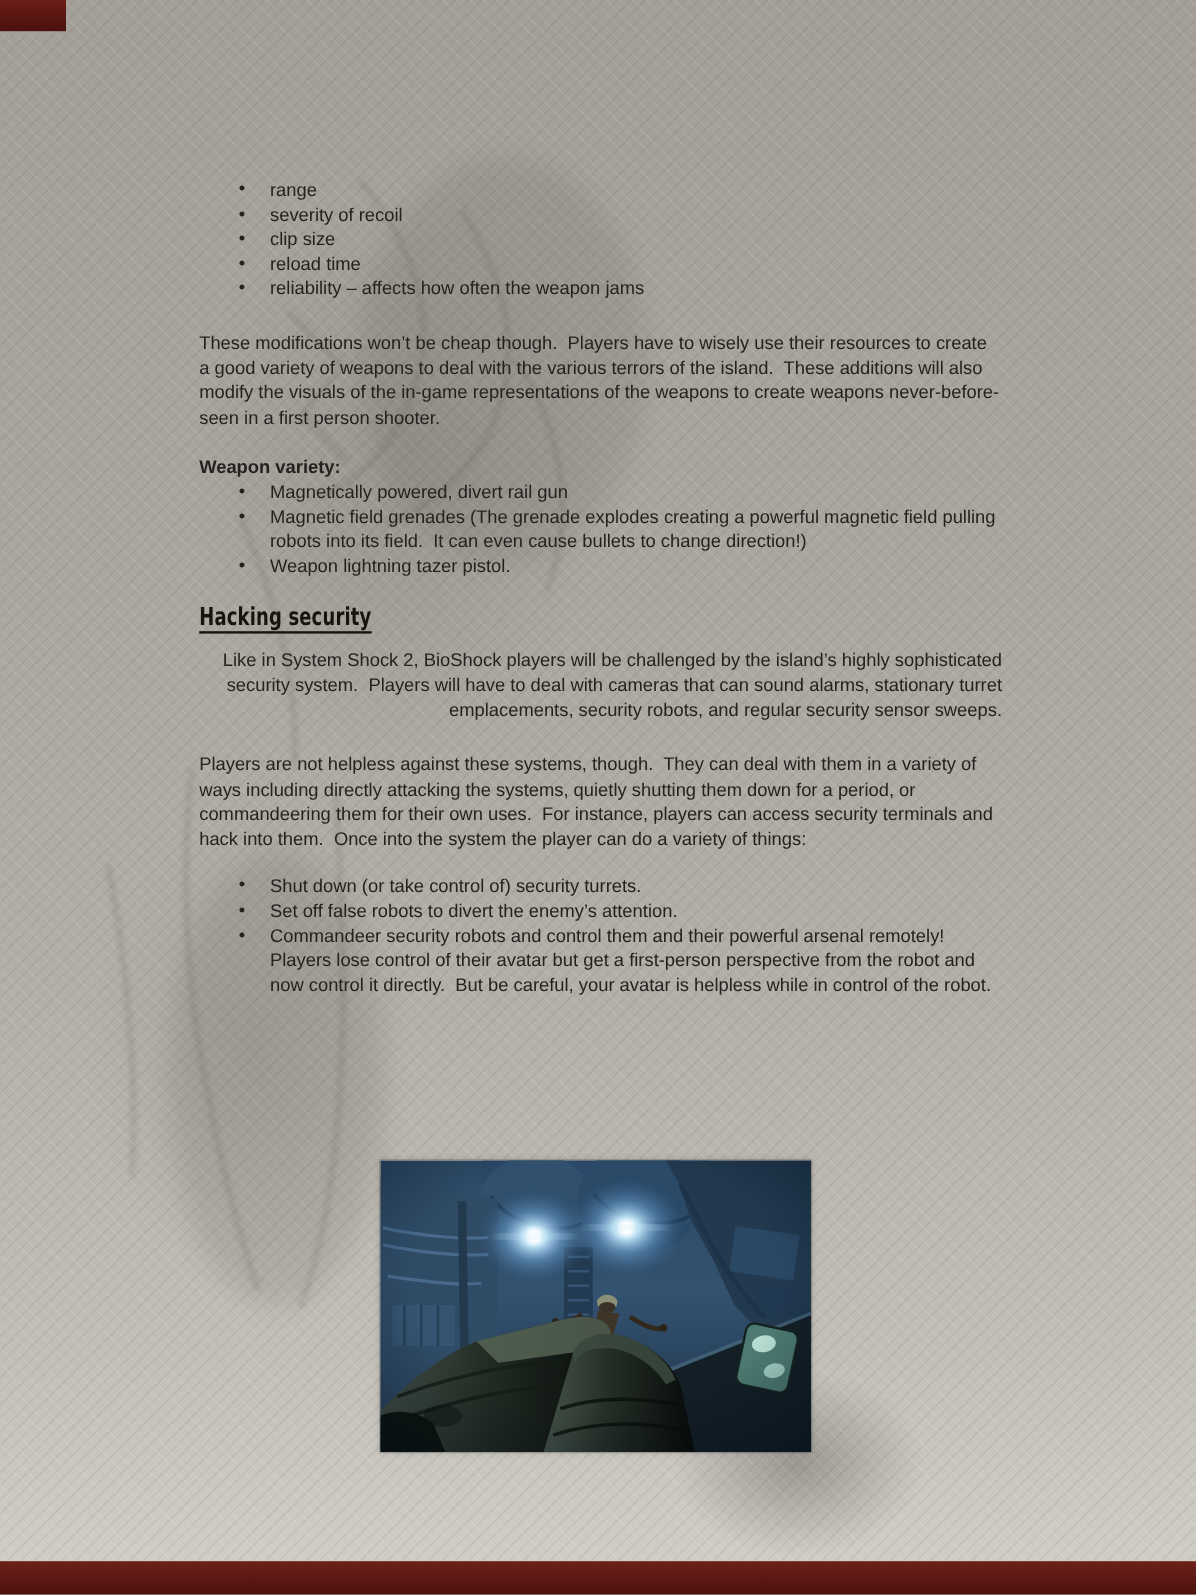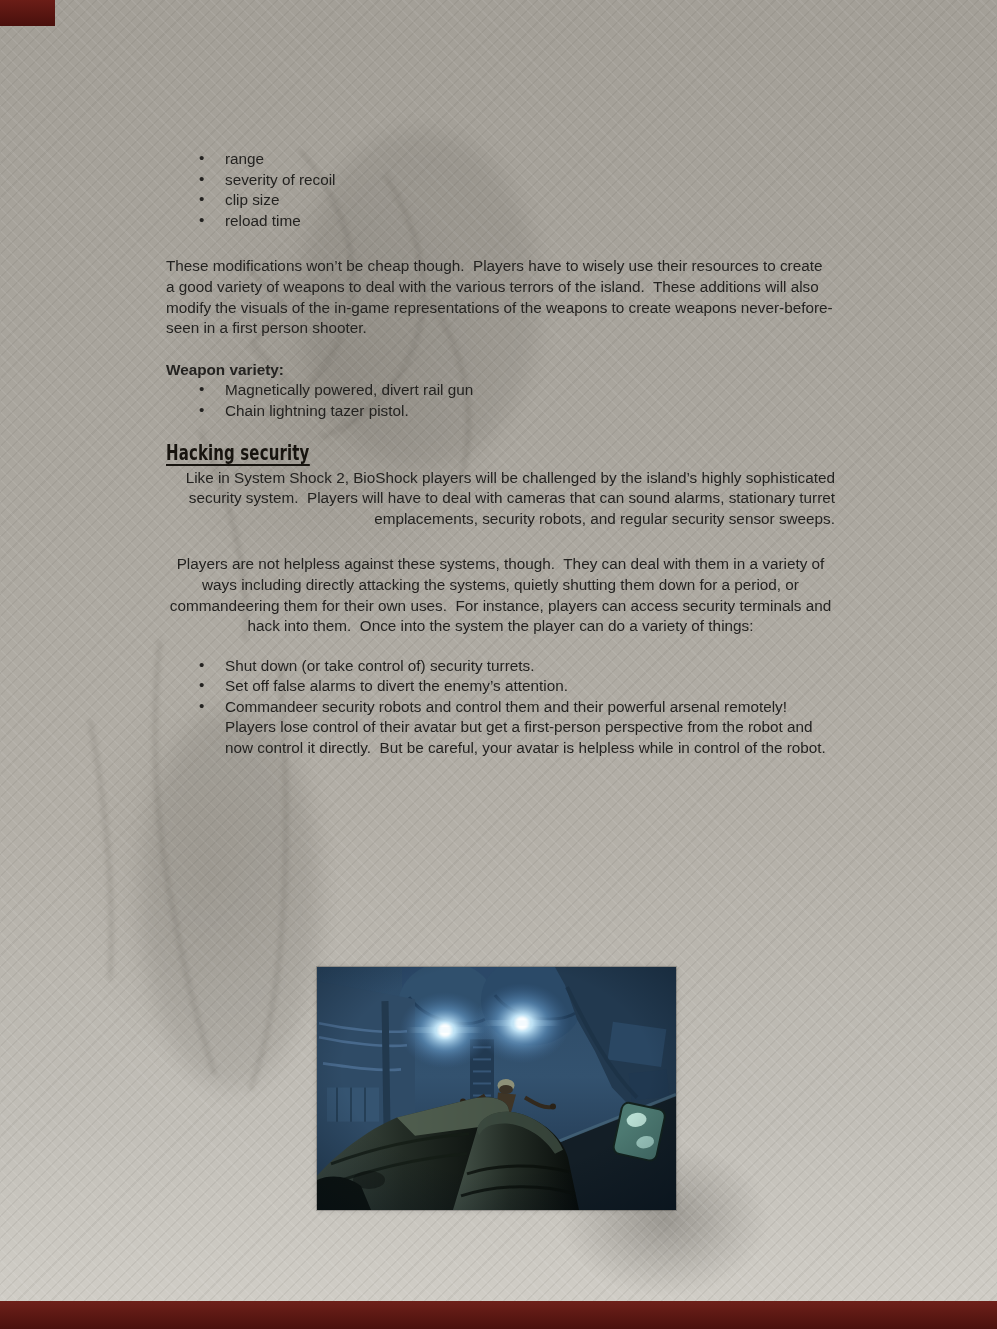--- a/index.html
+++ b/index.html
@@ -30,29 +30,29 @@
     position:absolute;left:166px;top:149px;width:669px;
     font-size:15.3px;line-height:20.6px;color:#232220;
   }
   .pre{white-space:pre-wrap;}
   .blist{list-style:none;margin:0;padding:0;}
   .blist li{position:relative;padding-left:59px;}
   .blist li::before{content:"\2022";position:absolute;left:33px;top:-1px;color:#232220;}
   .para{margin:25px 0 0 0;}
   .bold-head{margin:21px 0 0 0;font-weight:bold;}
   .after-head{margin-top:0;}
-  .section-head{margin:19px 0 2px 0;line-height:22px;height:25px;}
+  .section-head{margin:19px 0 14px 0;line-height:22px;height:25px;}
   .squish{
     display:inline-block;font-family:"DejaVu Sans","Liberation Sans",sans-serif;
     font-weight:bold;font-size:20.5px;letter-spacing:0.2px;color:#17140f;
     transform:scaleX(0.73);transform-origin:0 50%;
     border-bottom:2.6px solid #17140f;padding-bottom:0.5px;
   }
   .p-tight{margin-top:2px;text-align:right;}
-  .p-mid{text-align:center;}
+  .p-mid{}
   .l-mid{margin-top:19px;}
   .screenshot{
     position:absolute;left:317px;top:967px;width:359px;height:243px;
     outline:1px solid rgba(0,0,0,0.18);box-shadow:0 0 6px rgba(0,0,0,0.15);
   }
   .screenshot svg{display:block;width:100%;height:100%;}
 </style>
 </head>
 <body>
 
@@ -78,40 +78,42 @@
   <div class="accent-top-left"></div>
   <div class="accent-bottom"></div>
 
   <div class="content">
 
     <ul class="blist">
       <li><span class="pre">range</span></li>
       <li><span class="pre">severity of recoil</span></li>
       <li><span class="pre">clip size</span></li>
       <li><span class="pre">reload time</span></li>
+      <li><span class="pre">reliability – affects how often the weapon jams</span></li>
     </ul>
 
     <p class="para pre">These modifications won’t be cheap though.  Players have to wisely use their resources to create a good variety of weapons to deal with the various terrors of the island.  These additions will also modify the visuals of the in-game representations of the weapons to create weapons never-before-seen in a first person shooter.</p>
 
     <p class="bold-head">Weapon variety:</p>
 
     <ul class="blist after-head">
       <li><span class="pre">Magnetically powered, divert rail gun</span></li>
-      <li><span class="pre">Chain lightning tazer pistol.</span></li>
+      <li><span class="pre">Magnetic field grenades (The grenade explodes creating a powerful magnetic field pulling robots into its field.  It can even cause bullets to change direction!)</span></li>
+      <li><span class="pre">Weapon lightning tazer pistol.</span></li>
     </ul>
 
     <h2 class="section-head"><span class="squish">Hacking security</span></h2>
 
     <p class="para pre p-tight">Like in System Shock 2, BioShock players will be challenged by the island’s highly sophisticated security system.  Players will have to deal with cameras that can sound alarms, stationary turret emplacements, security robots, and regular security sensor sweeps.</p>
 
     <p class="para pre p-mid">Players are not helpless against these systems, though.  They can deal with them in a variety of ways including directly attacking the systems, quietly shutting them down for a period, or commandeering them for their own uses.  For instance, players can access security terminals and hack into them.  Once into the system the player can do a variety of things:</p>
 
     <ul class="blist l-mid">
       <li><span class="pre">Shut down (or take control of) security turrets.</span></li>
-      <li><span class="pre">Set off false alarms to divert the enemy’s attention.</span></li>
+      <li><span class="pre">Set off false robots to divert the enemy’s attention.</span></li>
       <li><span class="pre">Commandeer security robots and control them and their powerful arsenal remotely!  Players lose control of their avatar but get a first-person perspective from the robot and now control it directly.  But be careful, your avatar is helpless while in control of the robot.</span></li>
     </ul>
   </div>
 
   <div class="screenshot">
     <svg viewBox="0 0 359 242" preserveAspectRatio="none">
       <defs>
         <linearGradient id="bg" x1="0" y1="0" x2="0" y2="1">
           <stop offset="0" stop-color="#2d4a66"></stop>
           <stop offset="0.45" stop-color="#33526f"></stop>

